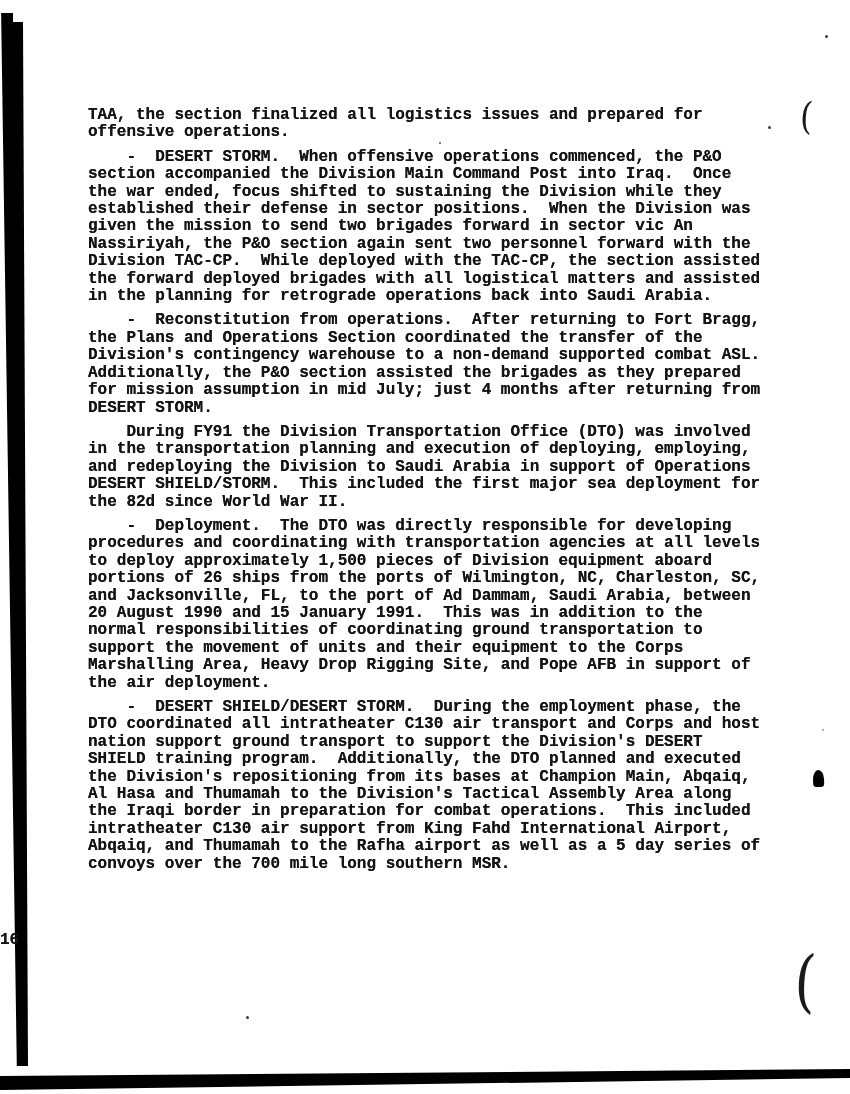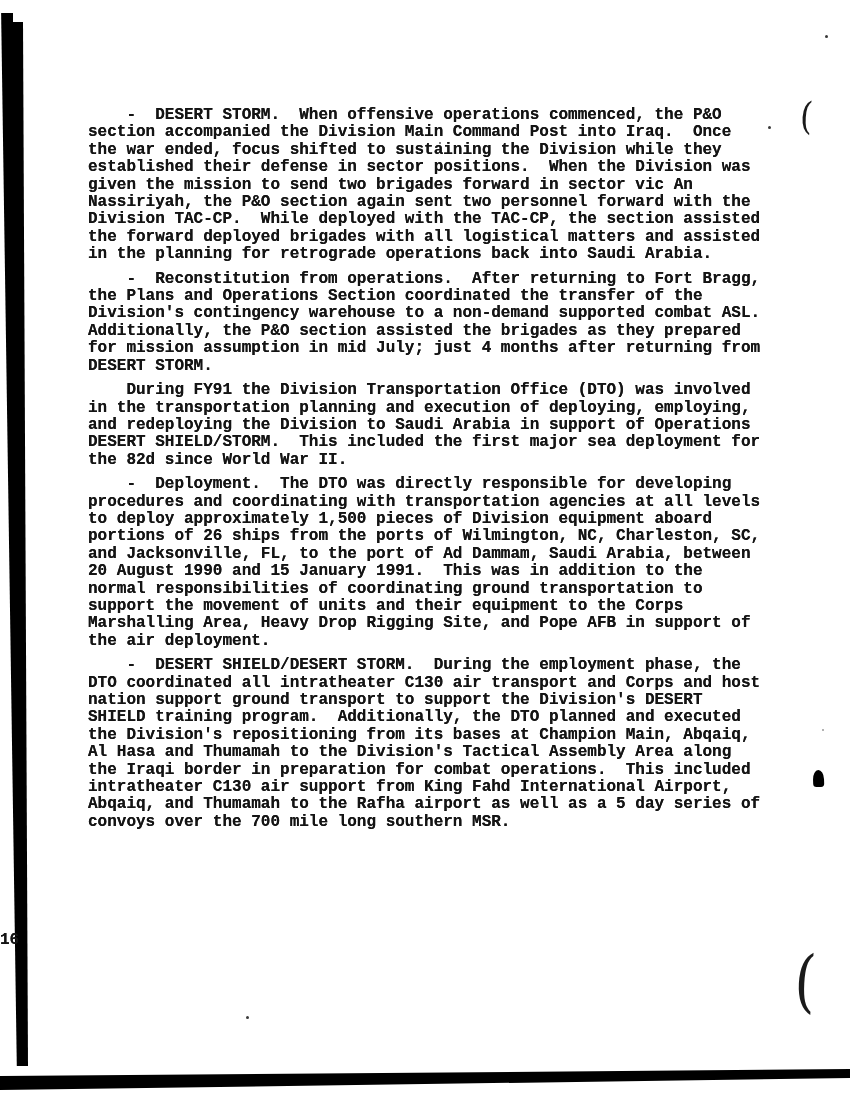--- a/index.html
+++ b/index.html
@@ -111,20 +111,22 @@
 </head>
 <body>
 
 <div class="page">
 
   <div class="left-bar"></div>
   <div class="left-bar-notch"></div>
   <div class="bottom-bar"></div>
 
   <div class="text-block">
+    <p class="para">TAA, the section finalized all logistics issues and prepared for
+offensive operations.</p>
     <p class="para">    -  DESERT STORM.  When offensive operations commenced, the P&amp;O
 section accompanied the Division Main Command Post into Iraq.  Once
 the war ended, focus shifted to sustaining the Division while they
 established their defense in sector positions.  When the Division was
 given the mission to send two brigades forward in sector vic An
 Nassiriyah, the P&amp;O section again sent two personnel forward with the
 Division TAC-CP.  While deployed with the TAC-CP, the section assisted
 the forward deployed brigades with all logistical matters and assisted
 in the planning for retrograde operations back into Saudi Arabia.</p>
     <p class="para">    -  Reconstitution from operations.  After returning to Fort Bragg,

